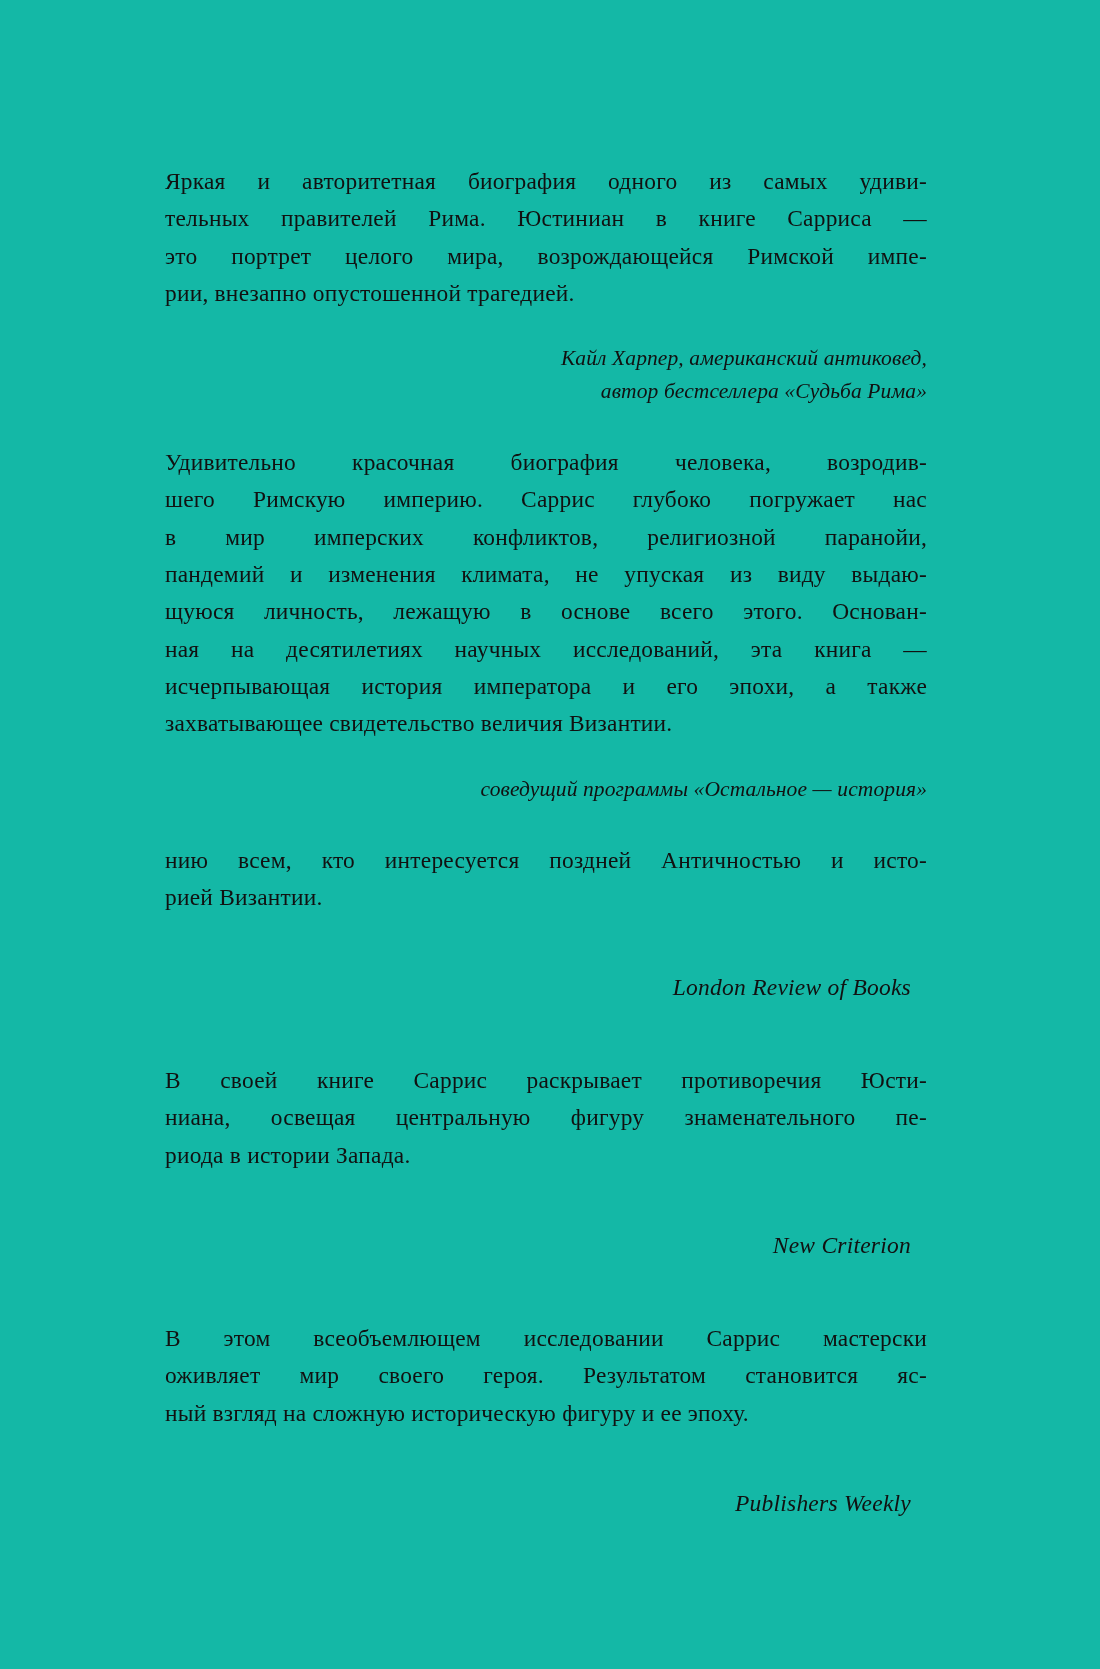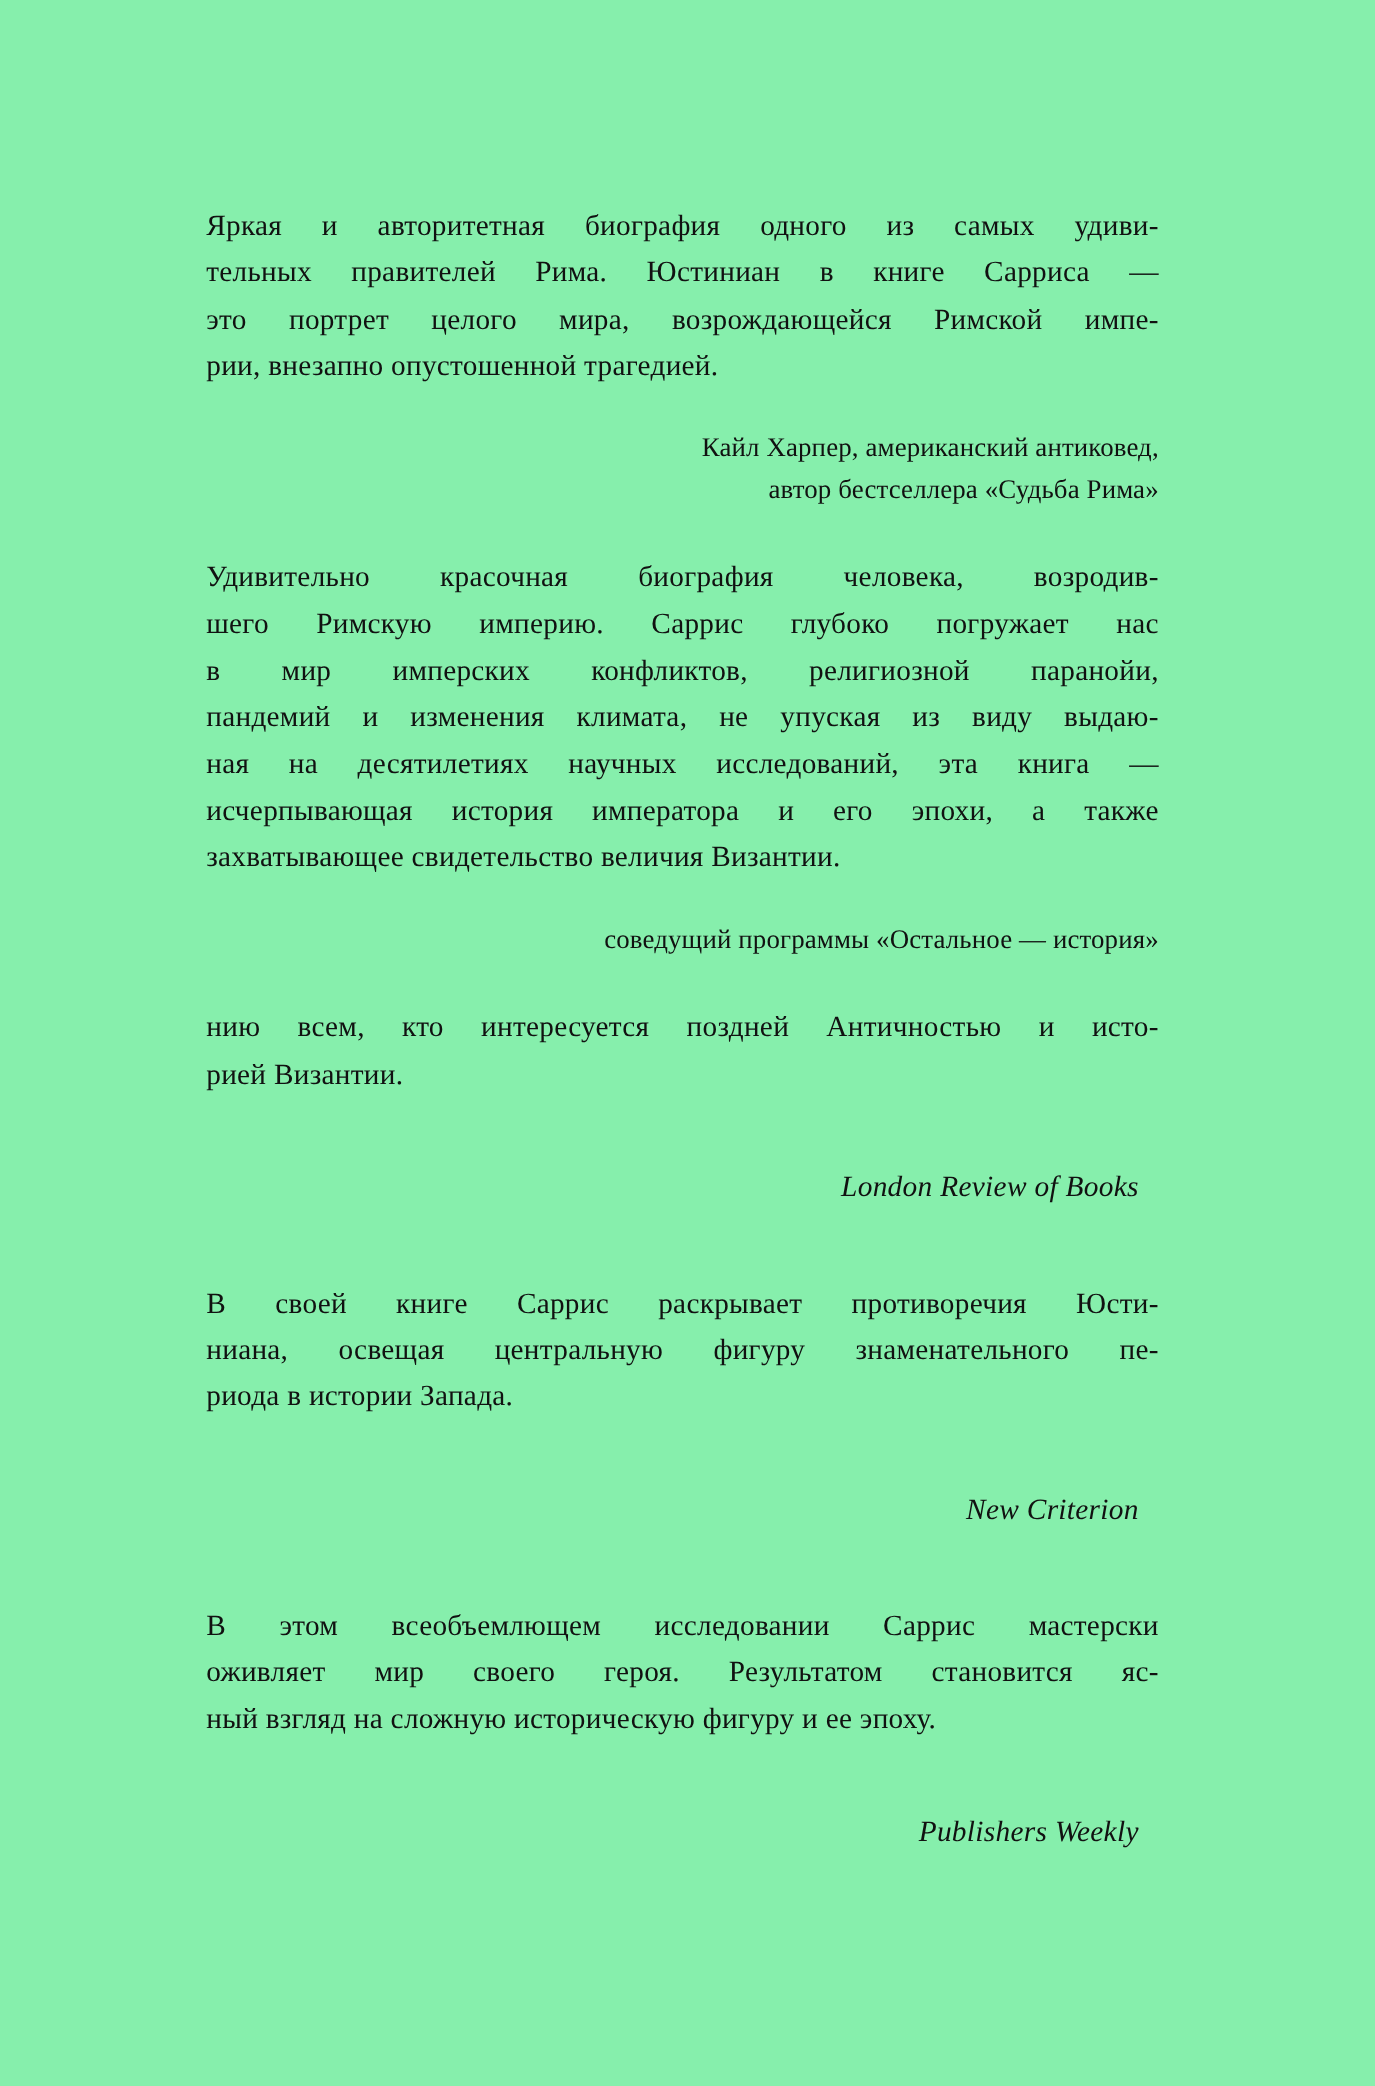--- a/index.html
+++ b/index.html
@@ -6,21 +6,21 @@
   html, body {
     margin: 0;
     padding: 0;
     background: #ffffff;
   }
   .page {
     position: relative;
     width: 1100px;
     height: 1669px;
     margin: 0 auto;
-    background: #86efac;
+    background: #14b8a6;
     overflow: hidden;
   }
   .content {
     position: absolute;
     left: 165px;
     top: 163px;
     width: 762px;
   }
   .quote {
     font-family: "Liberation Serif", "DejaVu Serif", serif;
@@ -29,20 +29,21 @@
     color: #111111;
     text-align: justify;
     text-justify: inter-word;
     hyphens: manual;
     -webkit-hyphens: manual;
     margin: 0;
     letter-spacing: 0.01em;
   }
   .attribution {
     font-family: "Liberation Serif", "DejaVu Serif", serif;
+    font-style: italic;
     font-size: 21.5px;
     line-height: 33px;
     color: #111111;
     text-align: right;
     margin: 0;
     letter-spacing: 0.005em;
   }
   .attribution .att-line {
     display: block;
     white-space: nowrap;
@@ -91,20 +92,21 @@
       <span class="att-line">автор бестселлера «Судьба Рима»</span>
     </div>
 
     <div class="after-attr-gap"></div>
 
     <div class="quote">
       <span class="jline">Удивительно красочная биография человека, возродив-</span>
       <span class="jline">шего Римскую империю. Саррис глубоко погружает нас</span>
       <span class="jline">в мир имперских конфликтов, религиозной паранойи,</span>
       <span class="jline">пандемий и изменения климата, не упуская из виду выдаю-</span>
+      <span class="jline">щуюся личность, лежащую в основе всего этого. Основан-</span>
       <span class="jline">ная на десятилетиях научных исследований, эта книга —</span>
       <span class="jline">исчерпывающая история императора и его эпохи, а также</span>
       <span class="jline final">захватывающее свидетельство величия Византии.</span>
     </div>
     <div class="block-gap-1"></div>
     <div class="attribution">
       <span class="att-line">соведущий программы «Остальное — история»</span>
     </div>
 
     <div class="after-attr-gap"></div>

